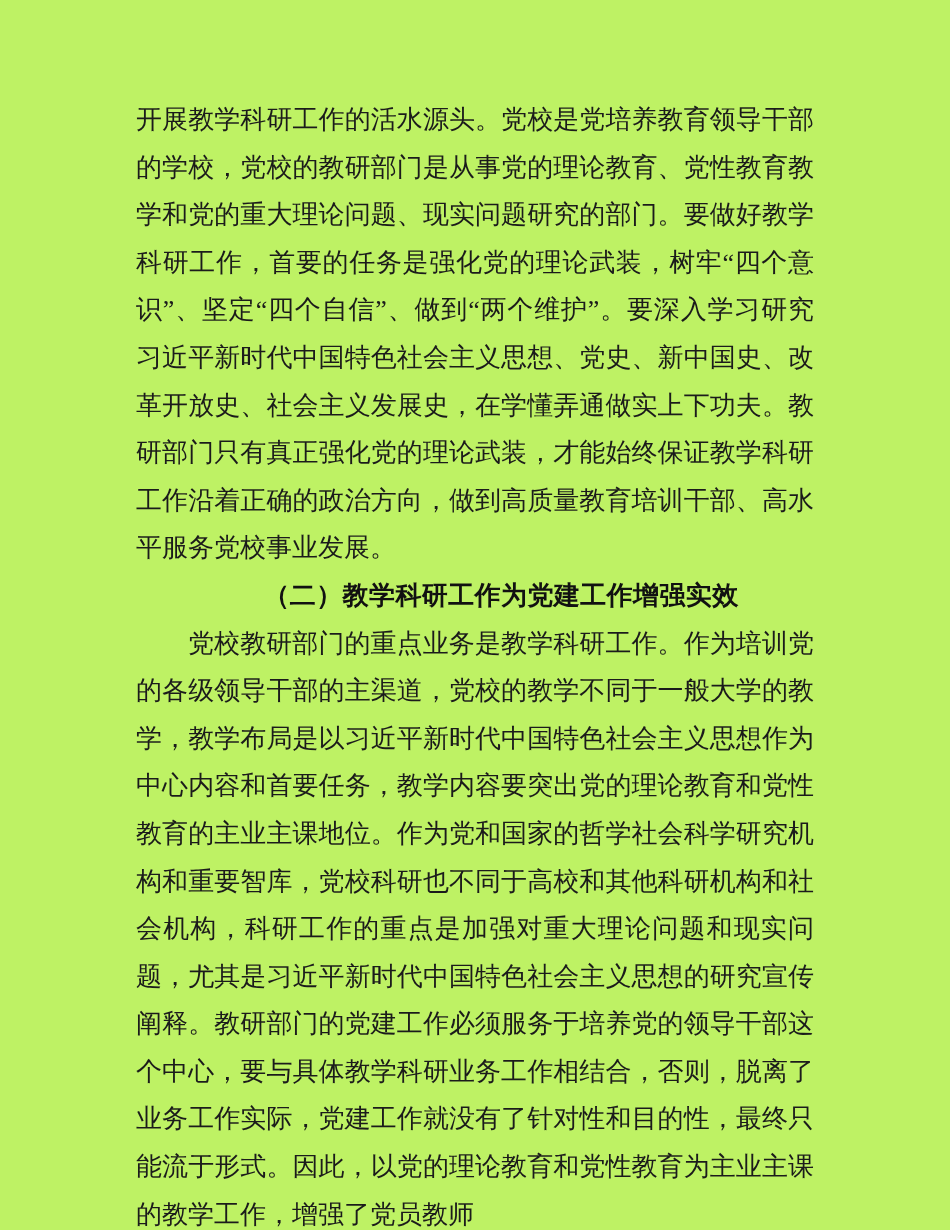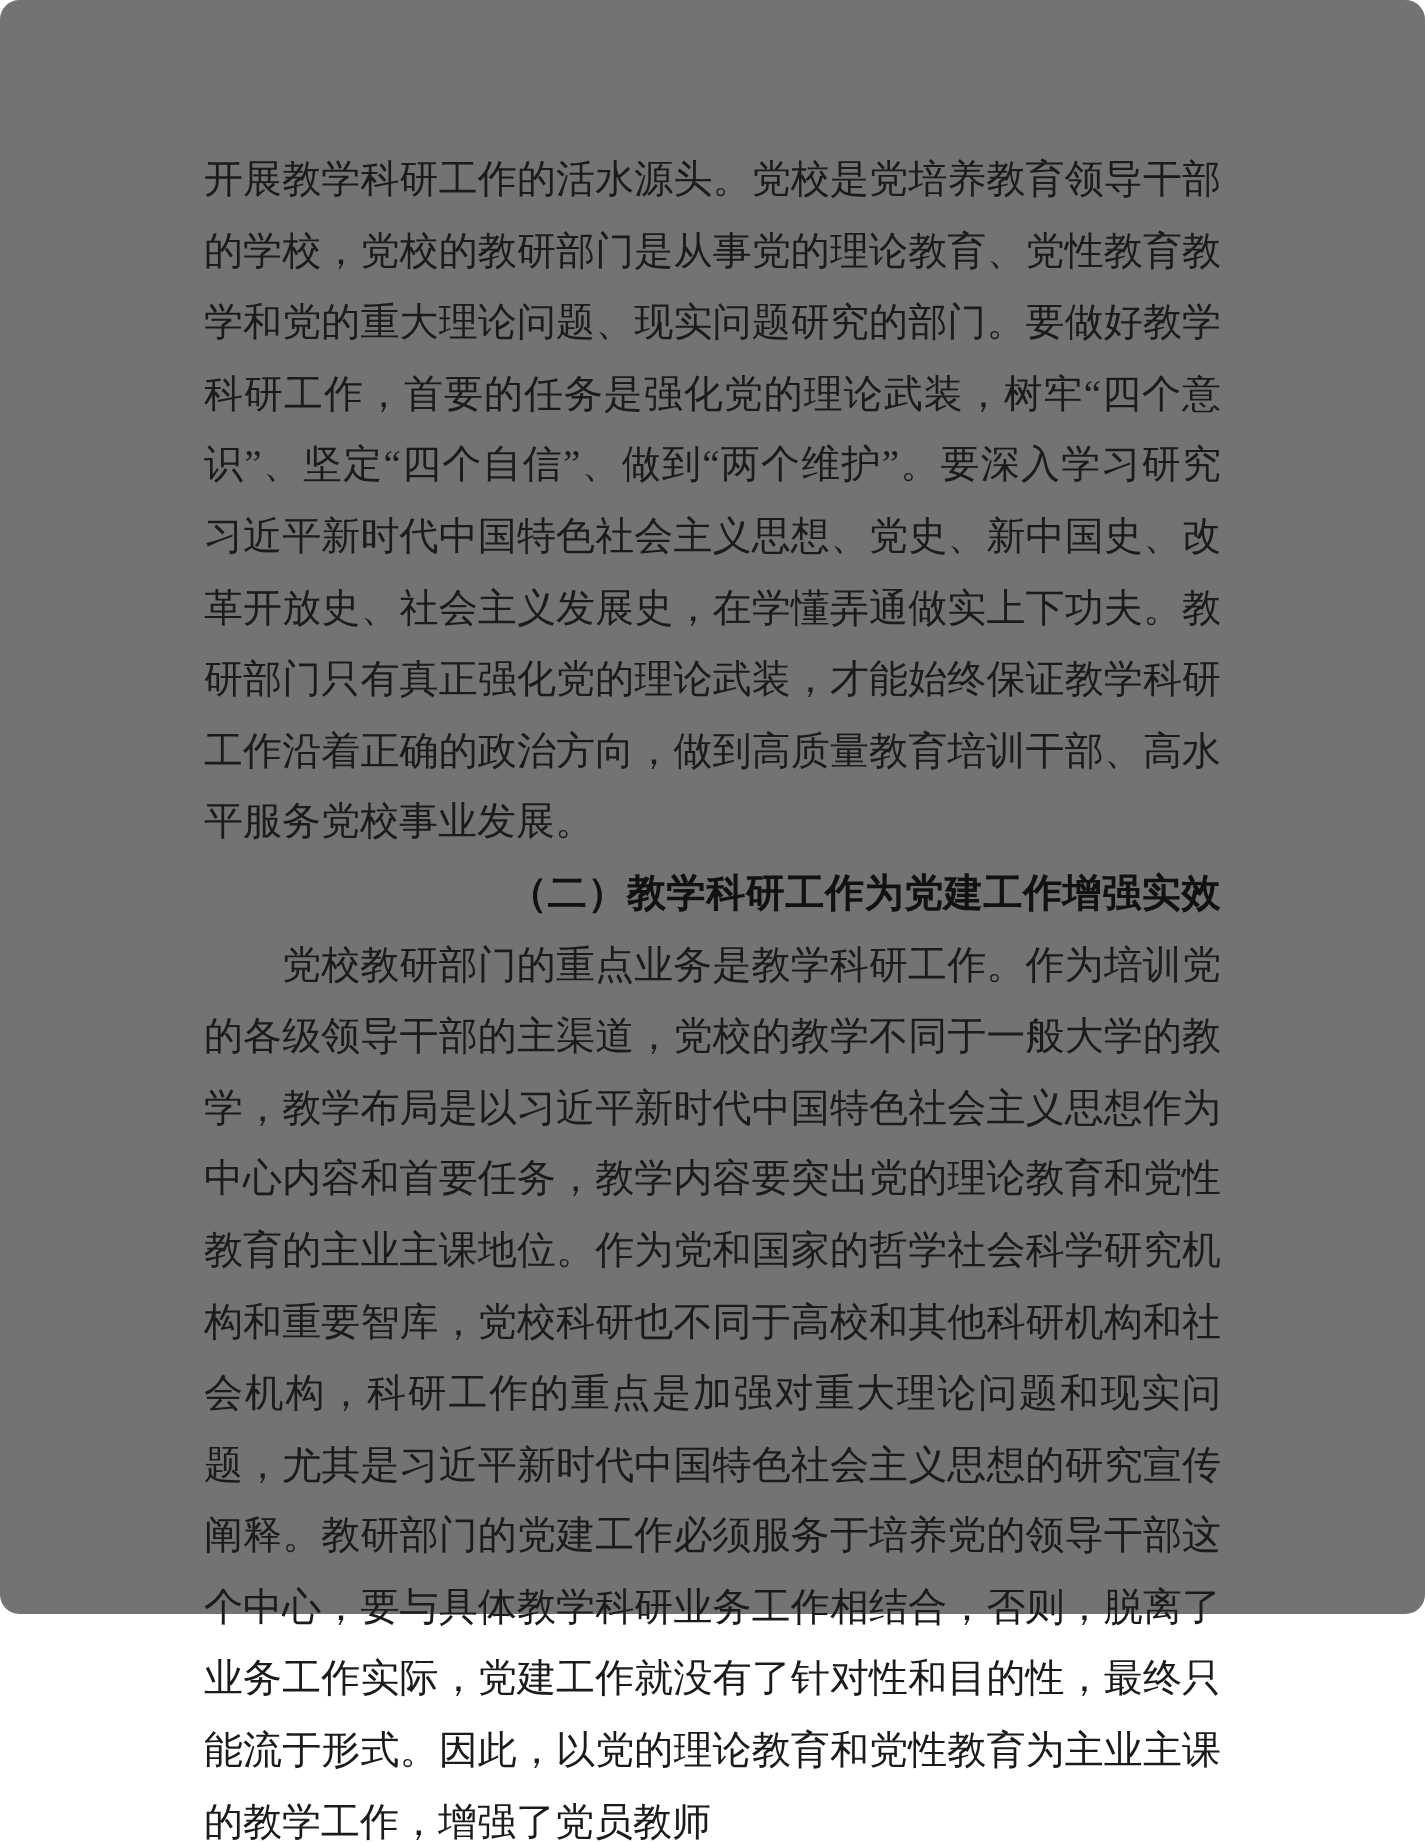--- a/index.html
+++ b/index.html
@@ -10,24 +10,23 @@
   body {
     width: 950px;
     height: 1230px;
     overflow: hidden;
     font-family: "Liberation Serif", "DejaVu Serif", serif;
   }
 
   .page {
     position: relative;
     width: 950px;
-    height: 1076px;
-    background: #737373;
+    height: 1230px;
+    background: #bef264;
     box-sizing: border-box;
-    border-radius: 13px;
   }
 
   .text-column {
     position: absolute;
     left: 136px;
     top: 96px;
     width: 678px;
   }
 
   
@@ -53,21 +52,21 @@
   }
 
   
   .heading {
     margin: 0;
     font-size: 26px;
     line-height: 47.6px;
     color: #111111;
     text-indent: 52px;
     font-weight: 700;
-    text-align: right;
+    text-align: center;
     letter-spacing: 0.4px;
   }
 </style>
 </head>
 <body>
 
 <div class="page">
 
   <div class="text-column">
 

